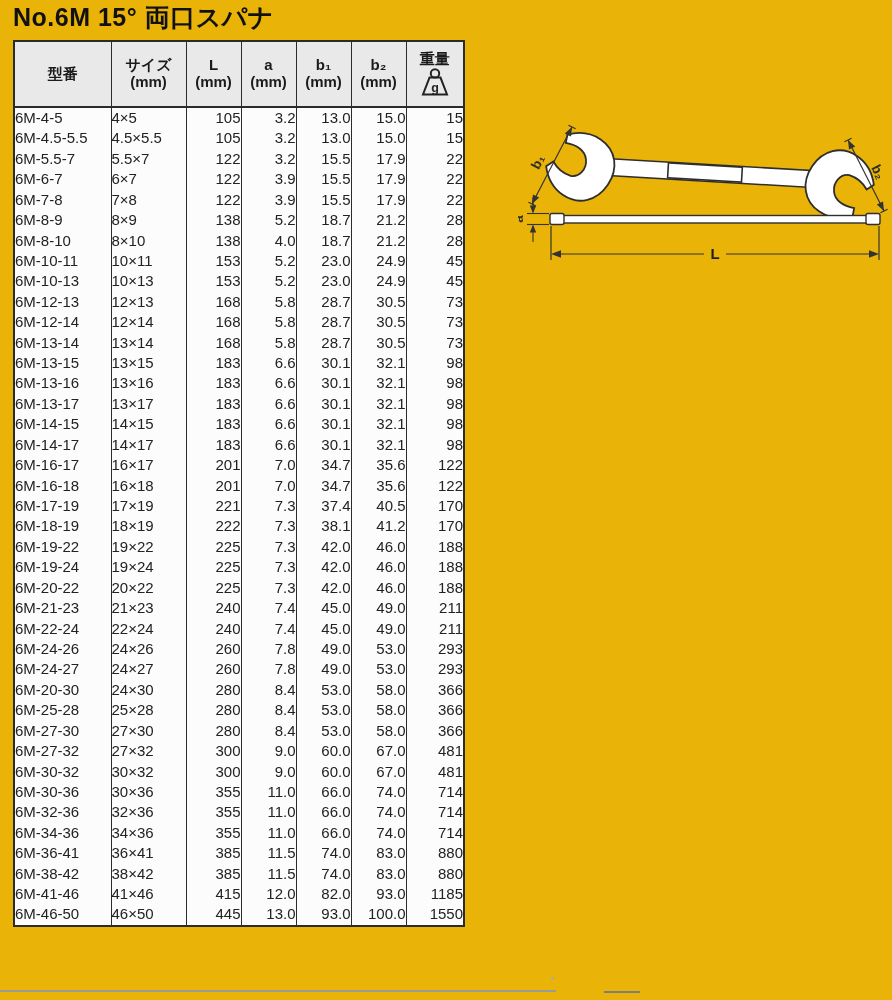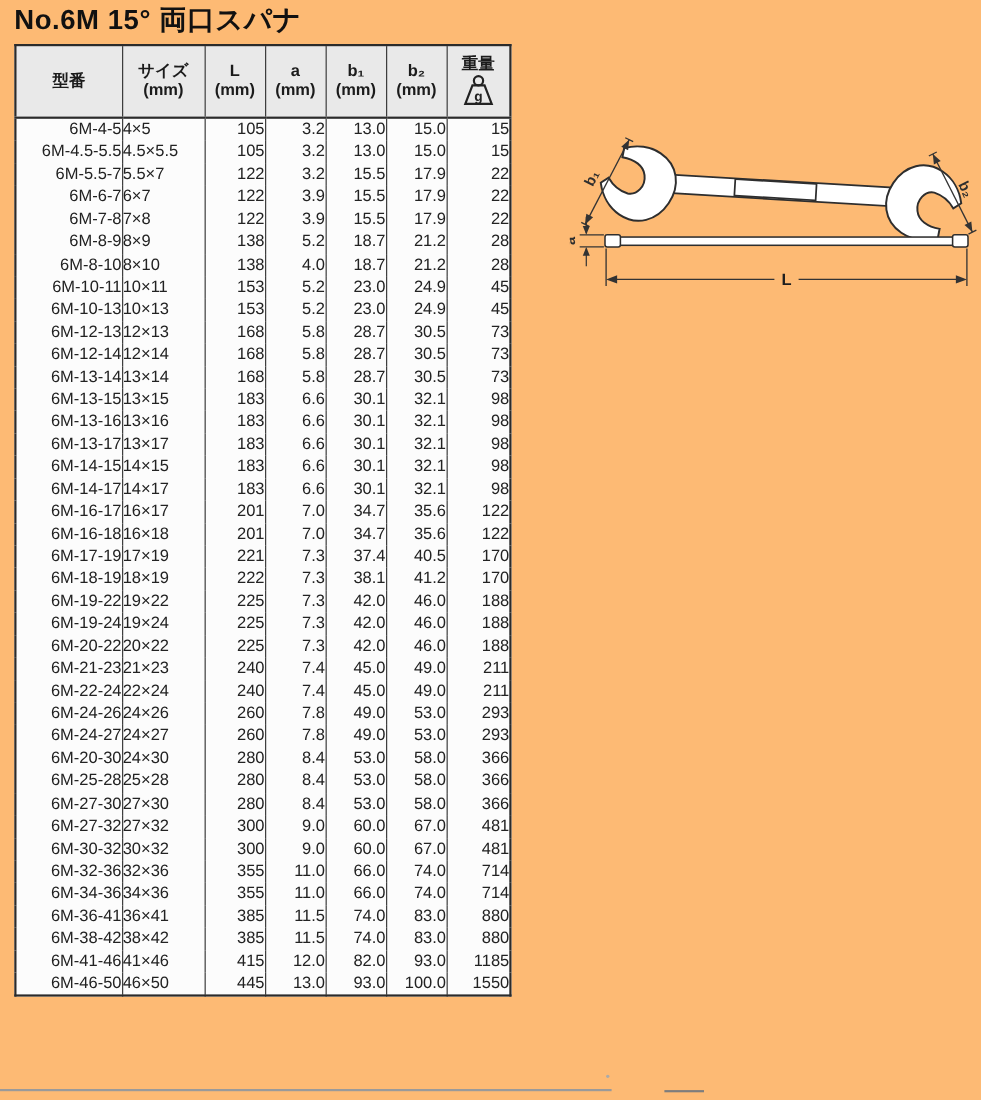--- a/index.html
+++ b/index.html
@@ -1,17 +1,17 @@
 <!DOCTYPE html>
 <html><head>
 <meta charset="utf-8">
 <style>
   html,body{margin:0;padding:0;background:#ffffff;}
   .page{
-    position:relative;width:892px;height:1000px;background:#fdba74;overflow:hidden;
+    position:relative;width:892px;height:1000px;background:#eab308;overflow:hidden;
     font-family:"Liberation Sans","DejaVu Sans",sans-serif;color:#1e1e1e;
   }
   .title{
     position:absolute;left:13px;top:1px;font-size:25px;font-weight:800;
     color:#111;letter-spacing:0.5px;white-space:nowrap;
   }
   
   table.spec{
     position:absolute;left:13px;top:40px;width:452px;
     border-collapse:collapse;table-layout:fixed;
@@ -20,21 +20,21 @@
   table.spec th{
     background:#e9e9e9;border-bottom:2.5px solid #2b2b2b;
     font-size:15px;font-weight:700;color:#1b1b1b;
     height:64px;padding:0;text-align:center;vertical-align:middle;line-height:1.12;
   }
   table.spec th.sep, table.spec td.sep{border-left:1.5px solid #2b2b2b;}
   table.spec td{
     height:20.42px;padding:0;font-size:15px;color:#222;
     line-height:20.42px;white-space:nowrap;overflow:hidden;
   }
-  td.c0{text-align:right;padding-left:7px;}
+  td.c0{text-align:left;padding-left:7px;}
   td.c1{text-align:left;padding-left:7px;}
   td.c2{text-align:right;margin-top:40px;}
   td.c3{text-align:right;padding-right:8px;}
   td.c4{text-align:right;padding-right:11px;}
   td.c5{text-align:right;padding-right:4px;}
   td.c6{text-align:right;padding-right:6px;}
   .hdr-sub{display:block;font-weight:700;}
   .hdr-sub:empty{display:none;}
   .wicon{display:block;margin:1px auto 0 auto;}
   
@@ -391,20 +391,29 @@
         <tr>
           <td class="c0">6M-30-32</td>
           <td class="c1 sep">30×32</td>
           <td class="c2 sep">300</td>
           <td class="c3 sep">9.0</td>
           <td class="c4 sep">60.0</td>
           <td class="c5 sep">67.0</td>
           <td class="c6 sep">481</td>
         </tr>
         <tr>
+          <td class="c0">6M-30-36</td>
+          <td class="c1 sep">30×36</td>
+          <td class="c2 sep">355</td>
+          <td class="c3 sep">11.0</td>
+          <td class="c4 sep">66.0</td>
+          <td class="c5 sep">74.0</td>
+          <td class="c6 sep">714</td>
+        </tr>
+        <tr>
           <td class="c0">6M-32-36</td>
           <td class="c1 sep">32×36</td>
           <td class="c2 sep">355</td>
           <td class="c3 sep">11.0</td>
           <td class="c4 sep">66.0</td>
           <td class="c5 sep">74.0</td>
           <td class="c6 sep">714</td>
         </tr>
         <tr>
           <td class="c0">6M-34-36</td>

